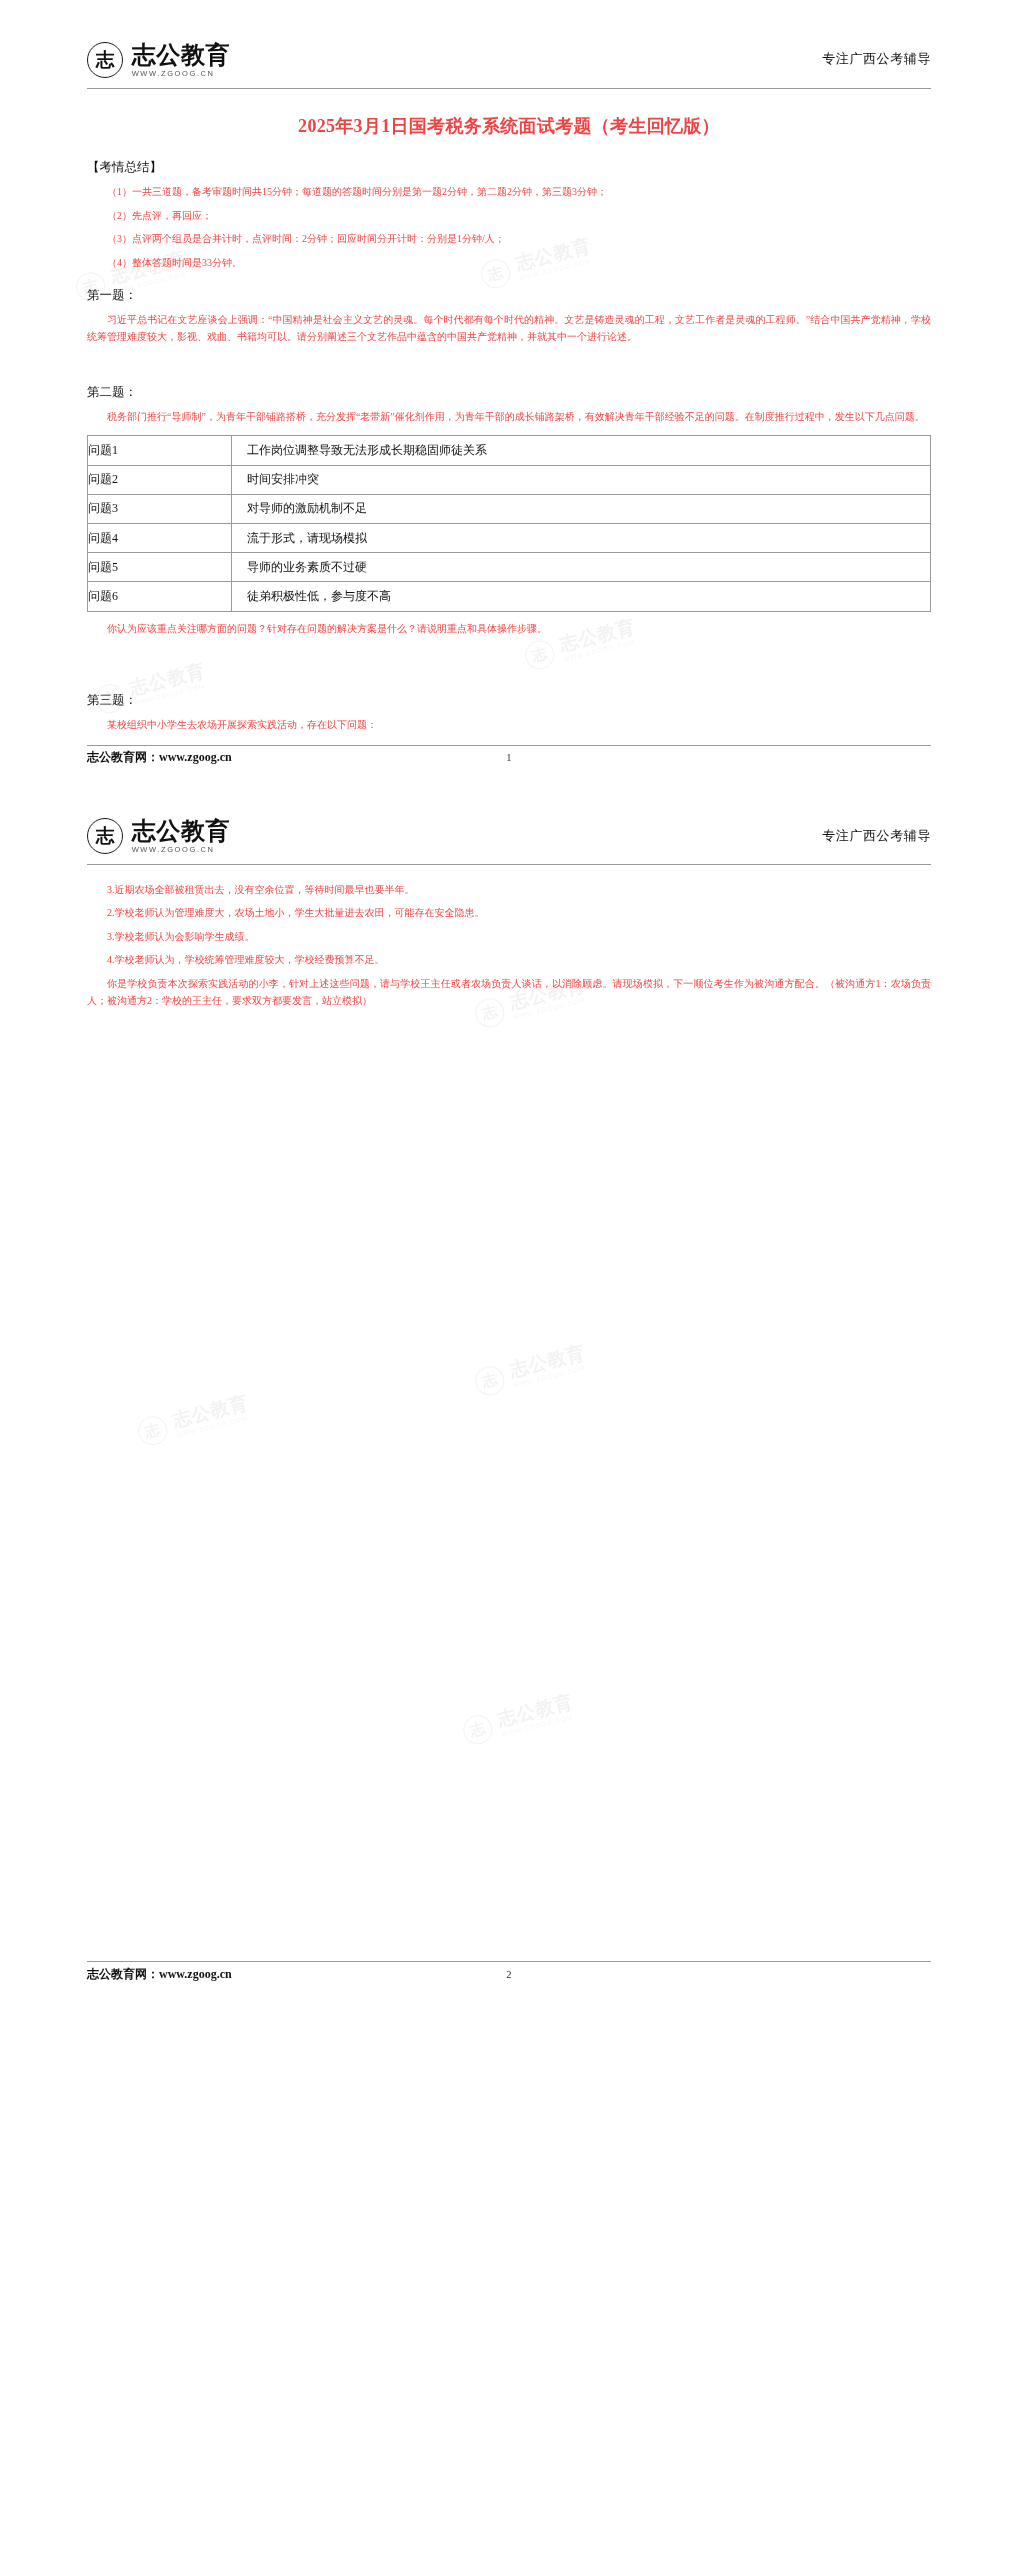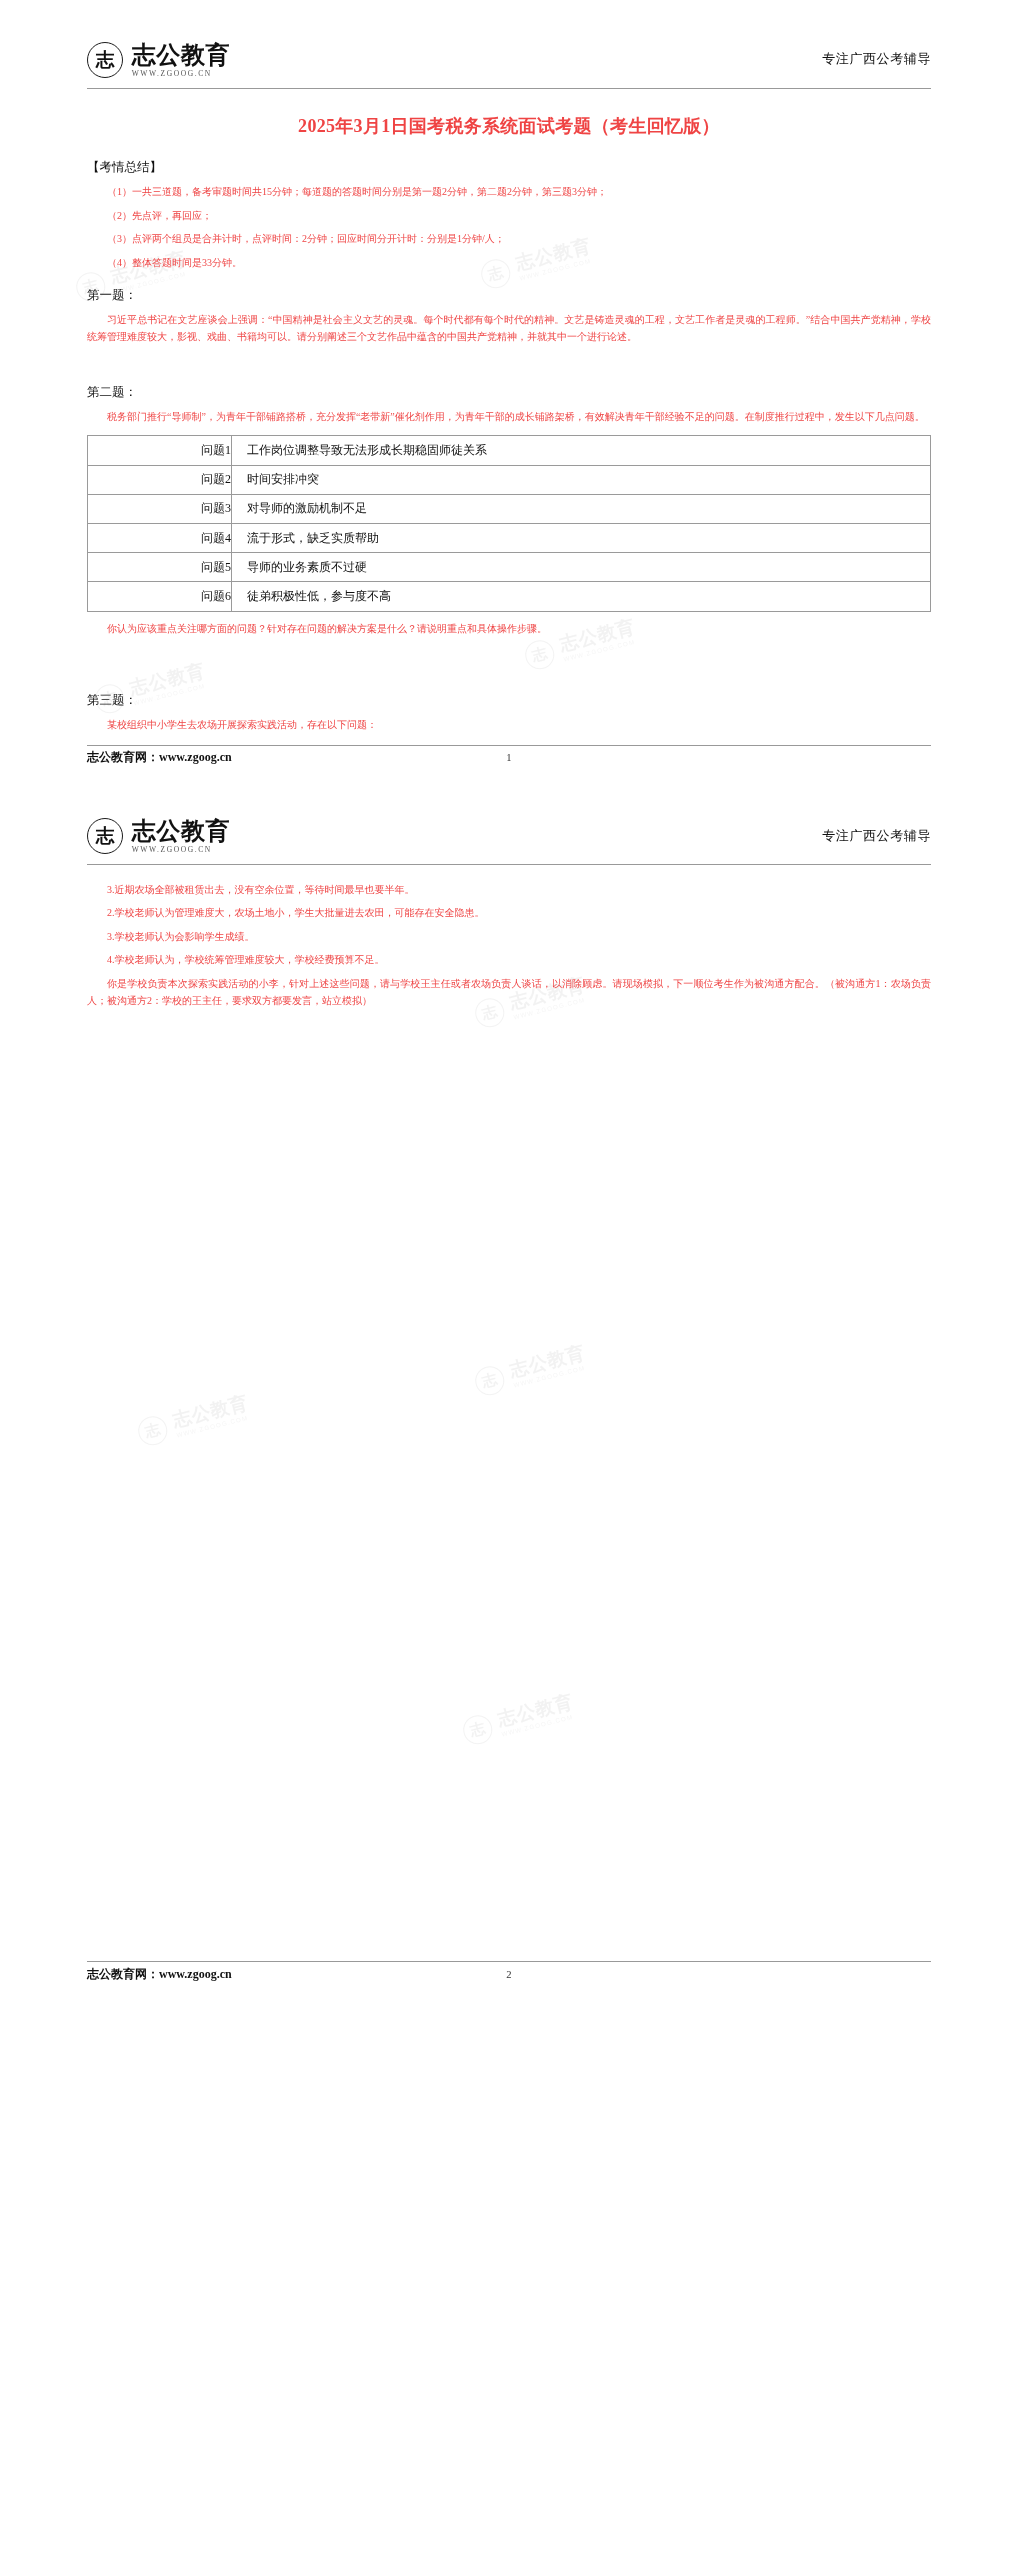--- a/index.html
+++ b/index.html
@@ -66,21 +66,21 @@
     line-height: 1;
   }
   .brand-name {
     font-family: "Liberation Sans", sans-serif;
     font-size: 24px;
     font-weight: 700;
     letter-spacing: 0.6px;
     color: #111;
   }
   .brand-url {
-    font-family: Liberation Serif, serif;
+    font-family: Liberation Sans, sans-serif;
     font-size: 7.5px;
     letter-spacing: 1.6px;
     color: #555;
     margin-top: 3.1px;
   }
   .header-slogan {
     font-family: "Liberation Serif", serif;
     font-size: 13px;
     color: #111;
     letter-spacing: 0.6px;
@@ -133,21 +133,21 @@
   }
   table.qtable td {
     border: 0.6px solid #9a9a9a;
     font-size: 12px;
     color: #111;
     padding: 5.6px 0;
     height: 16px;
   }
   table.qtable td.key {
     width: 143px;
-    text-align: right;
+    text-align: left;
   }
   table.qtable td.val {
     padding-left: 15px;
   }
 
   
   .doc-footer {
     position: relative;
     margin-top: 11.2px;
     padding-bottom: 10px;
@@ -294,21 +294,21 @@
         <tr>
           <td class="key">问题2</td>
           <td class="val">时间安排冲突</td>
         </tr>
         <tr>
           <td class="key">问题3</td>
           <td class="val">对导师的激励机制不足</td>
         </tr>
         <tr>
           <td class="key">问题4</td>
-          <td class="val">流于形式，缺乏实质帮助</td>
+          <td class="val">流于形式，请现场模拟</td>
         </tr>
         <tr>
           <td class="key">问题5</td>
           <td class="val">导师的业务素质不过硬</td>
         </tr>
         <tr>
           <td class="key">问题6</td>
           <td class="val">徒弟积极性低，参与度不高</td>
         </tr>
       </tbody>

